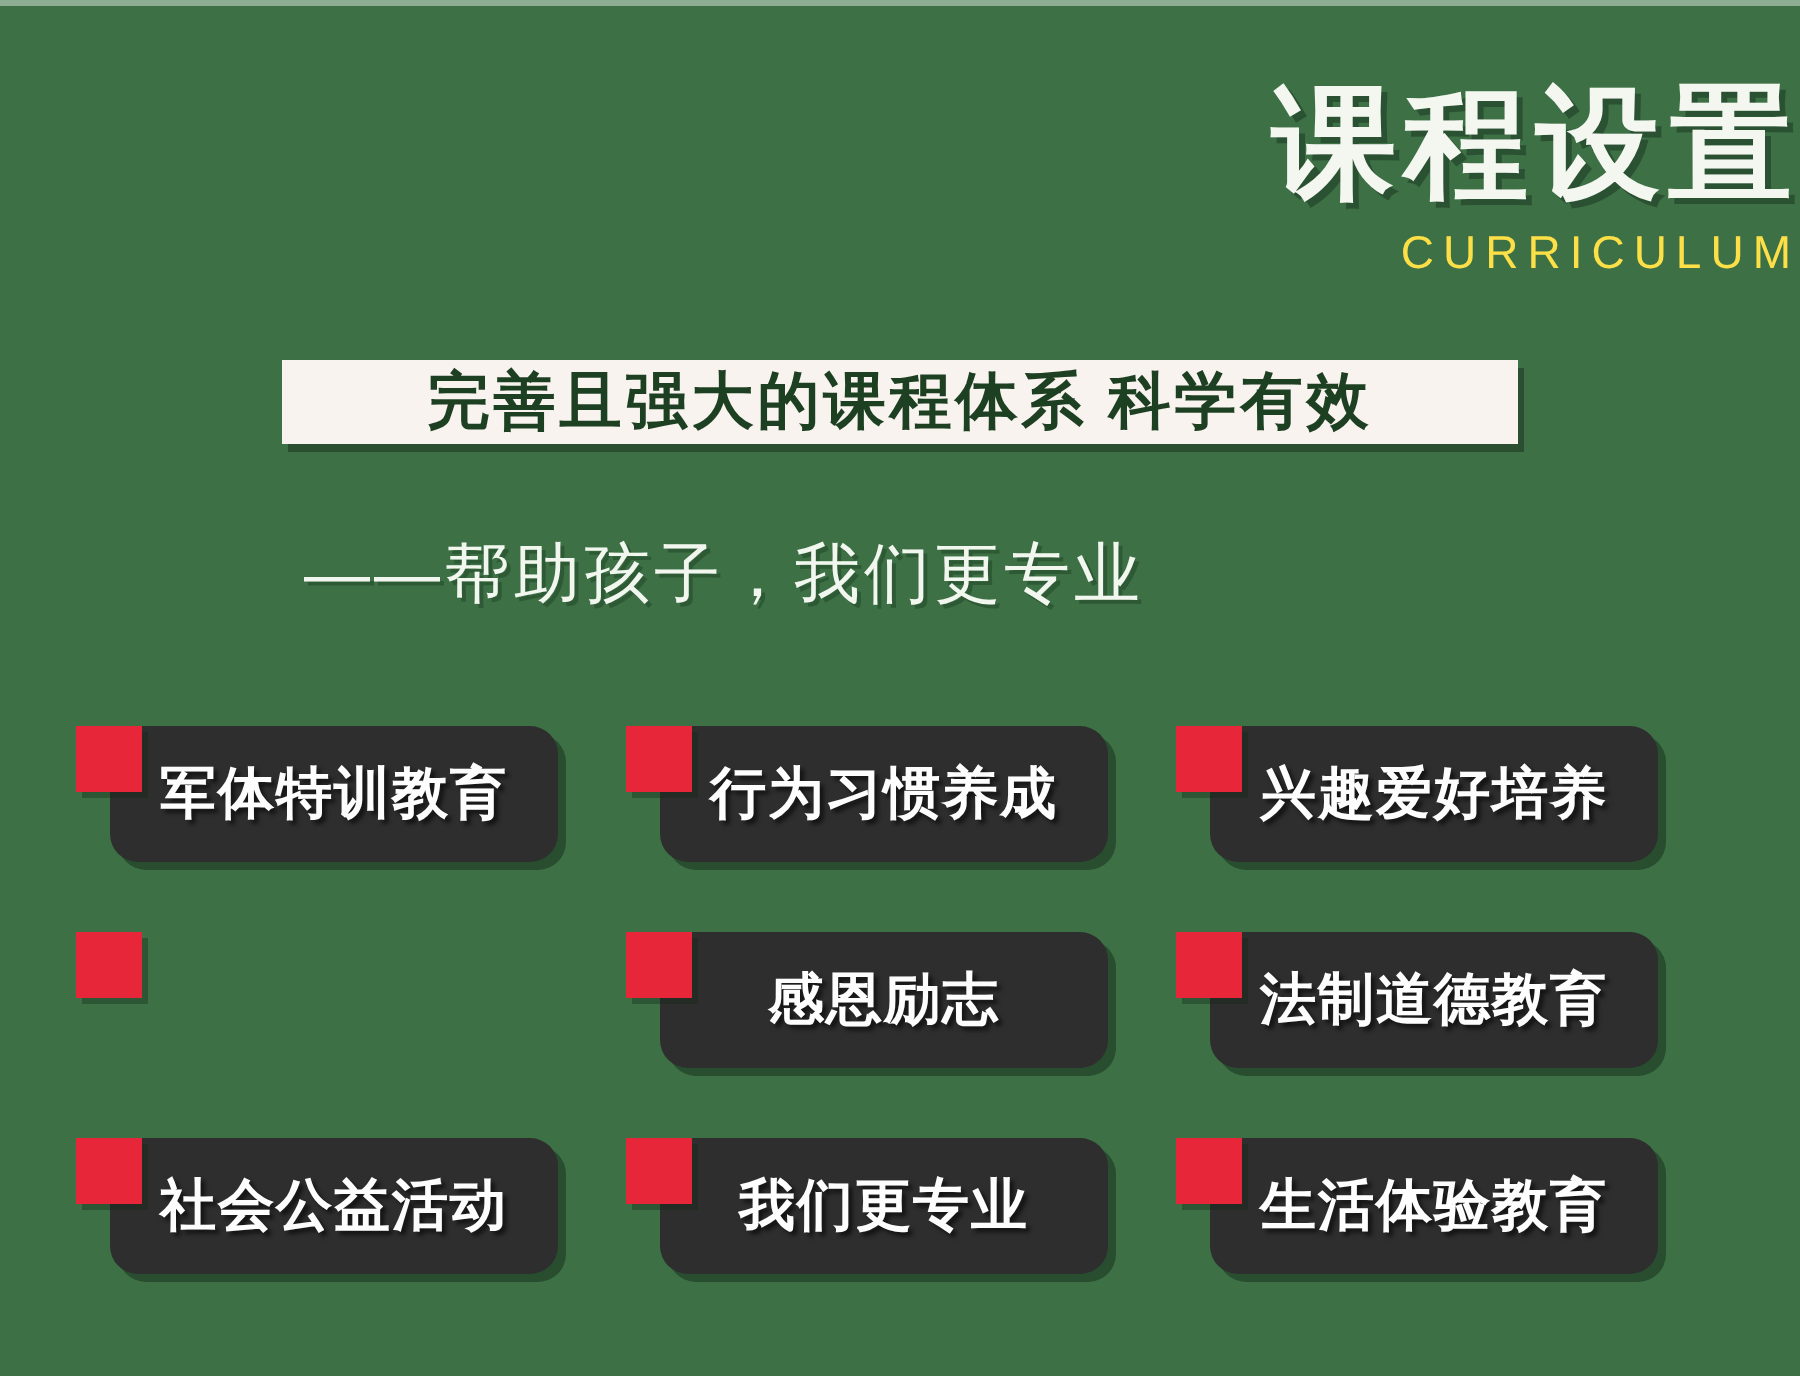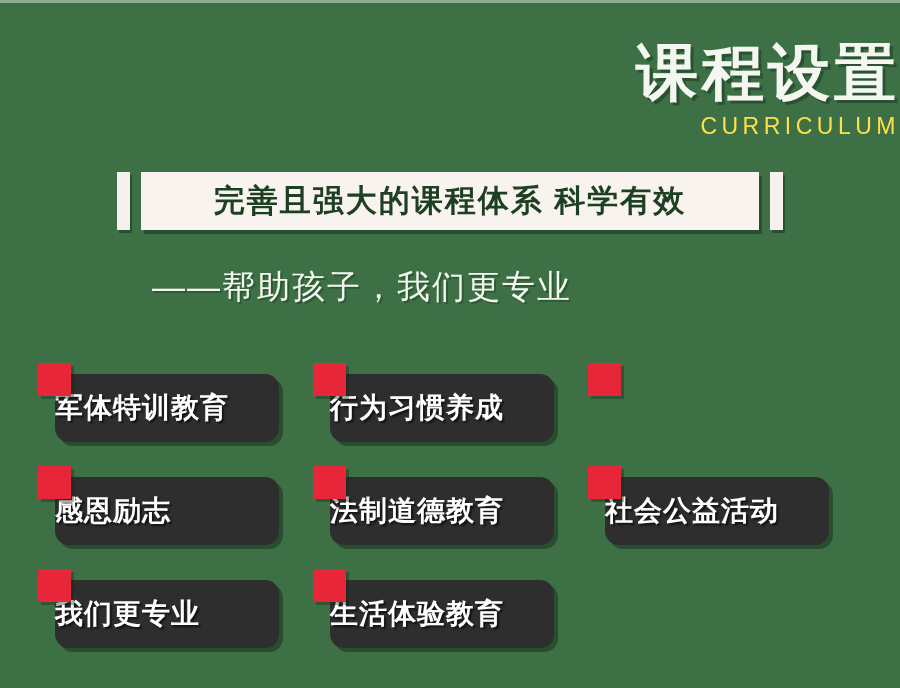--- a/index.html
+++ b/index.html
@@ -59,20 +59,21 @@
   .banner-wrap {
     position: absolute;
     top: 170px;
     left: 0;
     width: 900px;
     height: 62px;
     display: flex;
     align-items: center;
     justify-content: center;
     gap: 11px;
+    flex-direction: column;
   }
   .banner-tick {
     width: 13px;
     height: 58px;
     background: #f6f1ec;
     box-shadow: 2px 3px 0 rgba(18,40,22,0.45);
   }
   .banner-box {
     width: 618px;
     height: 58px;
@@ -117,27 +118,28 @@
     row-gap: 0px;
   }
   .cell {
     position: relative;
     width: 258px;
     height: 103px;
   }
   .card {
     position: absolute;
     left: 17px;
-    top: 11px;
+    top: 0;
     width: 224px;
     height: 68px;
     background: #2e2e2e;
     box-shadow: 4px 4px 0 rgba(16,36,19,0.45);
     display: flex;
     align-items: center;
+    justify-content: center;
     border-radius: 14px;
   }
   .card-label {
     font-size: 28px;
     font-weight: bold;
     color: #fdfdfd;
     letter-spacing: 1px;
     white-space: nowrap;
     text-shadow: 2px 2px 2px rgba(0,0,0,0.6);
   }
@@ -182,20 +184,26 @@
       <div class="red-square"></div>
     </div>
 
     <div class="cell">
       <div class="card">
         <span class="card-label">行为习惯养成</span>
       </div>
       <div class="red-square"></div>
     </div>
 
+    <div class="cell">
+      <div class="card">
+        <span class="card-label">兴趣爱好培养</span>
+      </div>
+      <div class="red-square"></div>
+    </div>
 
     <div class="cell">
       <div class="red-square"></div>
     </div>
 
     <div class="cell">
       <div class="card">
         <span class="card-label">感恩励志</span>
       </div>
       <div class="red-square"></div>

